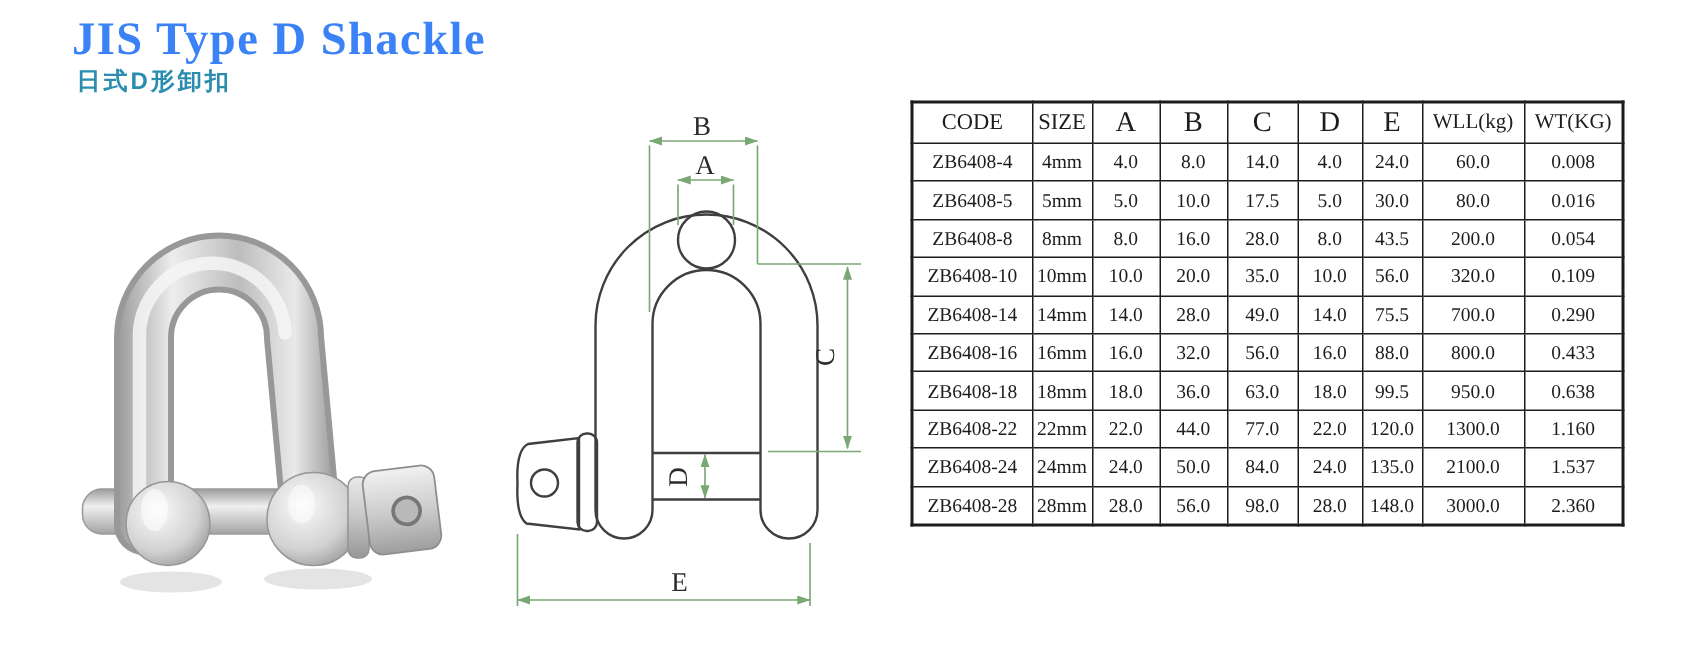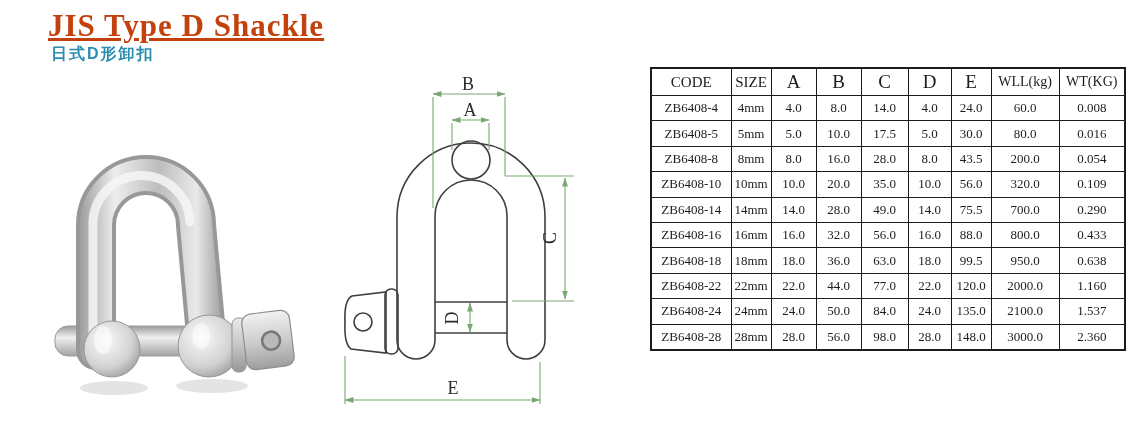--- a/index.html
+++ b/index.html
@@ -20,39 +20,38 @@
   .photo-wrap{position:absolute;left:40px;top:128px;width:260px;height:284px;}
   .drawing-wrap{position:absolute;left:325px;top:58px;width:330px;height:375px;}
   .dim-label{
     font-family:"Liberation Serif", serif;font-size:18px;fill:#2b2b2b;
   }
   table.spec{
     position:absolute;left:607px;top:67px;
     border-collapse:collapse;table-layout:fixed;width:474px;
     font-family:"Liberation Serif", serif;color:#1c1c1c;
     border:2px solid #1c1c1c;
-    margin-left:43px;
   }
   table.spec th, table.spec td{
     border:1px solid #1c1c1c;text-align:center;vertical-align:middle;
     padding:0;overflow:hidden;white-space:nowrap;
   }
   table.spec th{font-weight:400;height:26px;font-size:15px;}
   table.spec th.letter{font-size:19px;}
   table.spec th.unit{font-size:14px;}
   table.spec td{height:24.4px;font-size:13px;}
   td.code-cell{font-size:13px;}
   td.size-cell{font-size:12px;}
 </style>
 </head>
 <body>
 
 <div id="canvas">
 
-  <div class="title accent" style="color: #c2410c; text-decoration: underline;">JIS Type D Shackle</div>
+  <div class="title accent" style="color: #3b82f6;">JIS Type D Shackle</div>
   <div class="subtitle accent" style="color: rgb(42, 141, 176);">日式D形卸扣</div>
 
   <div class="photo-wrap">
     <svg width="260" height="284" viewBox="40 128 260 284">
       <defs>
         <linearGradient id="tubeBase" x1="78" y1="0" x2="226" y2="0" gradientUnits="userSpaceOnUse">
           <stop offset="0" stop-color="#9a9a9a"></stop>
             <stop offset="0.25" stop-color="#ededed"></stop>
           <stop offset="0.55" stop-color="#bdbdbd"></stop>
             <stop offset="0.8" stop-color="#e9e9e9"></stop>
@@ -257,21 +256,21 @@
           <td>0.638</td>
         </tr>
         <tr>
           <td class="code-cell">ZB6408-22</td>
           <td class="size-cell">22mm</td>
           <td>22.0</td>
           <td>44.0</td>
           <td>77.0</td>
           <td>22.0</td>
           <td>120.0</td>
-          <td>2000.0</td>
+          <td>1300.0</td>
           <td>1.160</td>
         </tr>
         <tr>
           <td class="code-cell">ZB6408-24</td>
           <td class="size-cell">24mm</td>
           <td>24.0</td>
           <td>50.0</td>
           <td>84.0</td>
           <td>24.0</td>
           <td>135.0</td>

